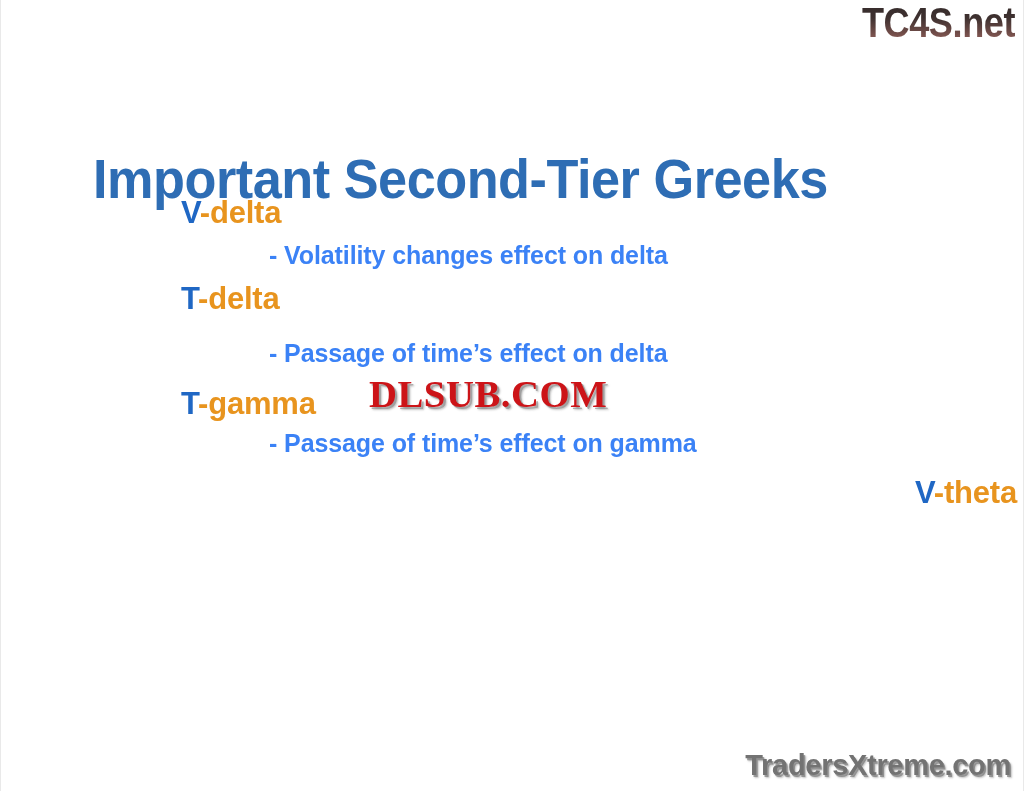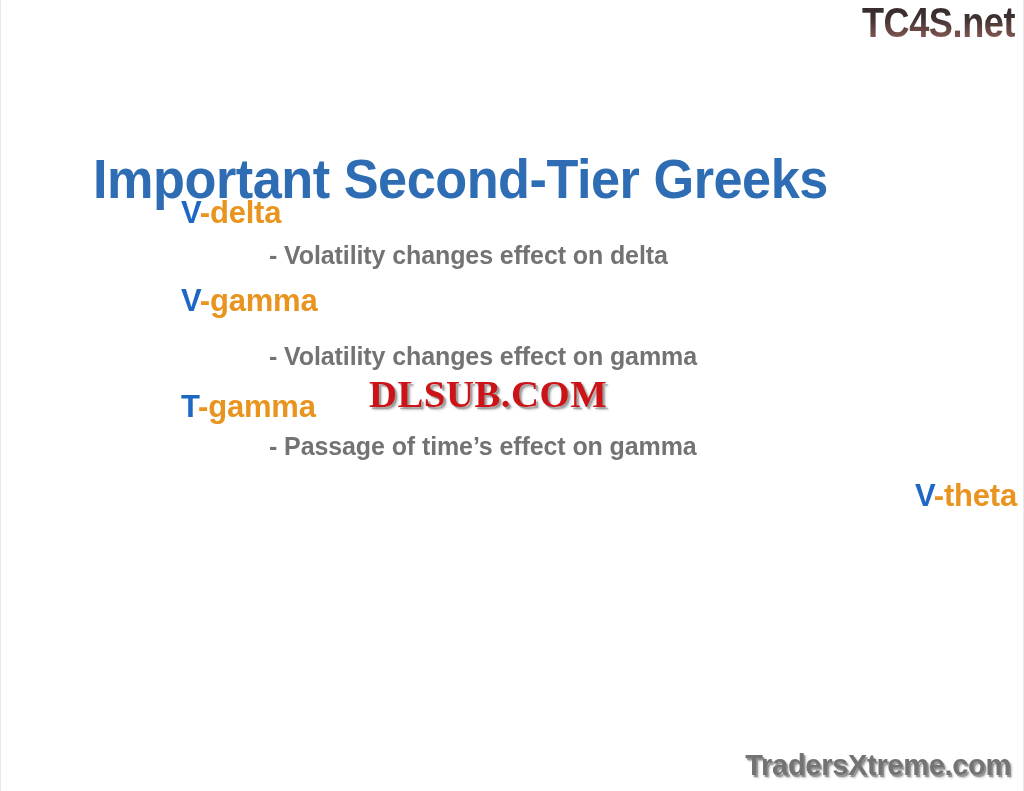--- a/index.html
+++ b/index.html
@@ -87,21 +87,21 @@
   .greek-head .suffix {
     color: #E8941E;
   }
   .greek-sub {
     margin: 0;
     padding: 0 0 0 268px;
     font-family: "Liberation Sans", sans-serif;
     font-weight: bold;
     font-size: 25px;
     line-height: 28px;
-    color: #737373;
+    color: #3b82f6;
     white-space: nowrap;
     letter-spacing: -0.1px;
   }
 
   
   .g0 .greek-head { margin-top: 0px; }
   .g0 .greek-sub  { margin-top: 11px; }
   .g1 .greek-head { margin-top: 13px; }
   .g1 .greek-sub  { margin-top: 23px; }
   .g2 .greek-head { margin-top: 15px; }
@@ -160,25 +160,25 @@
 
   <h1 class="slide-title">Important Second-Tier Greeks</h1>
 
   <div class="content">
 
     <div class="group g0">
       <div class="greek-head"><span class="prefix">V</span><span class="suffix">-delta</span></div>
       <div class="greek-sub">- Volatility changes effect on delta</div>
     </div>
 
+    <div class="group g1">
+      <div class="greek-head"><span class="prefix">T</span><span class="suffix">-delta</span></div>
+      <div class="greek-sub">- Passage of  time’s effect on delta</div>
+    </div>
 
-    <div class="group g2">
-      <div class="greek-head"><span class="prefix">V</span><span class="suffix">-gamma</span></div>
-      <div class="greek-sub">- Volatility changes effect on gamma</div>
-    </div>
 
     <div class="group g3">
       <div class="greek-head"><span class="prefix">T</span><span class="suffix">-gamma</span></div>
       <div class="greek-sub">- Passage of  time’s effect on gamma</div>
     </div>
 
     <div class="group g4">
       <div class="greek-head"><span class="prefix">V</span><span class="suffix">-theta</span></div>
     </div>
 

